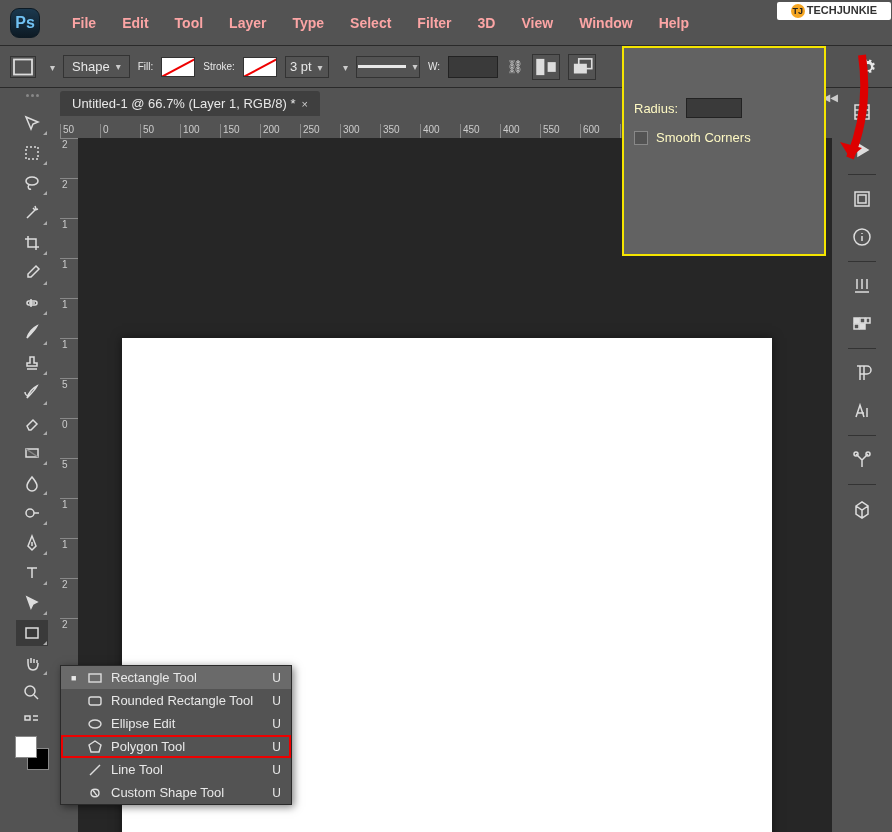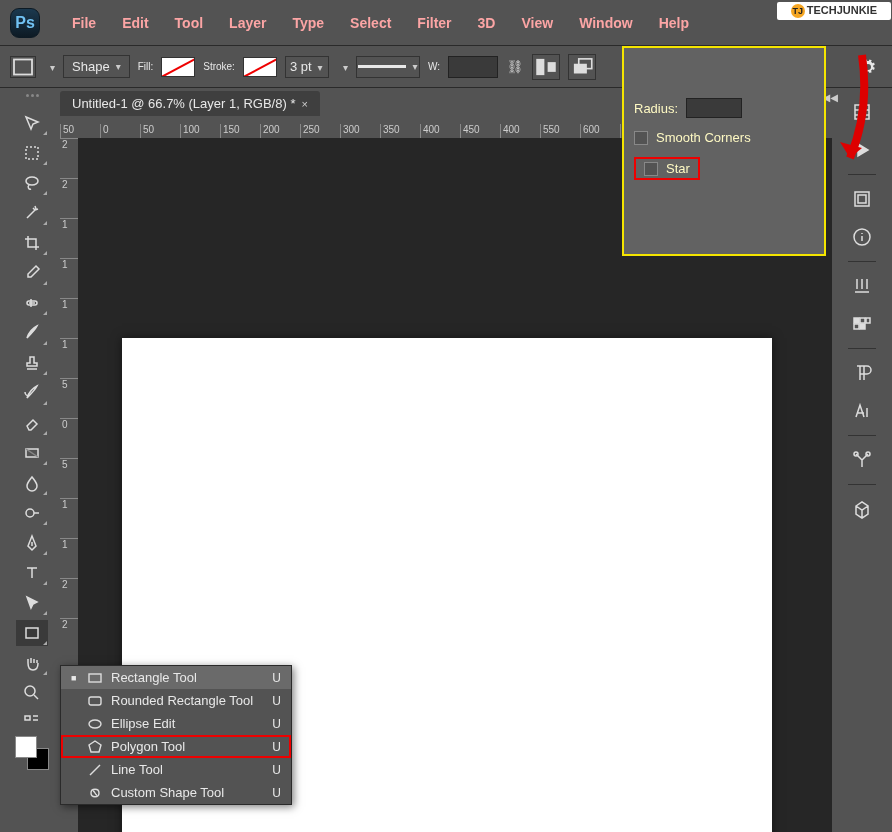--- a/index.html
+++ b/index.html
@@ -163,26 +163,20 @@
 </div>
 
 <div class="options-panel">
   <div class="row">
     <span class="txt">Radius:</span>
     <div class="num-input"></div>
   </div>
   <div class="row">
     <div class="checkbox"></div>
     <span class="txt">Smooth Corners</span>
-  </div>
-  <div class="row">
-    <div class="star-highlight">
-      <div class="checkbox"></div>
-      <span class="txt">Star</span>
-    </div>
   </div>
 </div>
 
 <svg class="red-arrow" viewBox="0 0 40 120">
   <path d="M30 5 Q38 60 18 108" stroke="#d00" stroke-width="8" fill="none"></path>
   <path d="M18 108 L8 92 L30 98 Z" fill="#d00"></path>
 </svg>
 
 <div class="tab-bar">
   <div class="tab">

